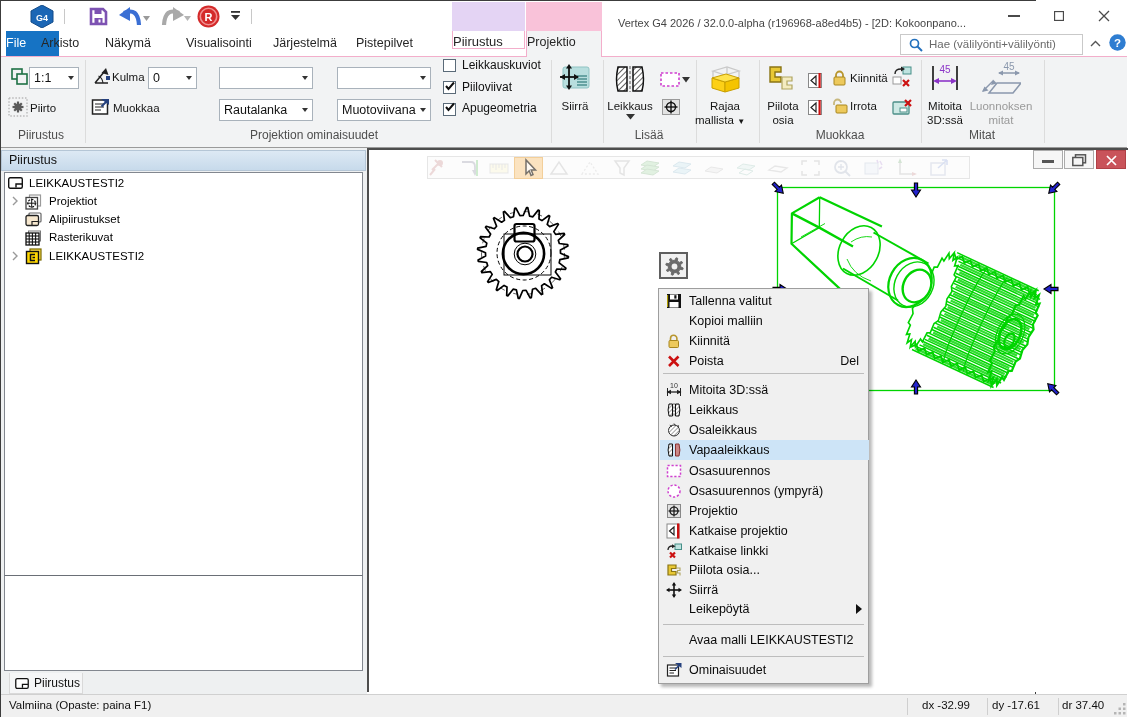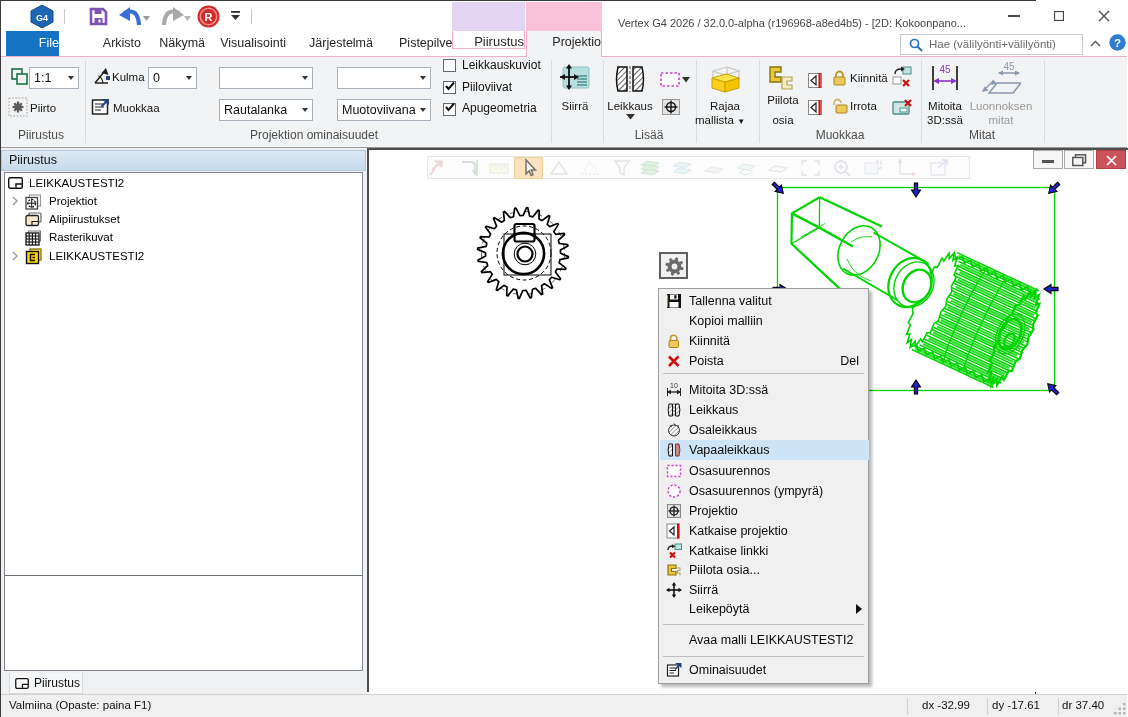--- a/index.html
+++ b/index.html
@@ -8,21 +8,21 @@
 #win{position:relative;width:1036px;height:717px;background:#fff;border:1px solid #3c3c3c}
 
 #title{position:absolute;left:0;top:0;width:1126px;height:30px;background:#fff}
 .qsep{position:absolute;top:8px;width:1px;height:15px;background:#c8c8c8}
 #titletext{position:absolute;left:617px;top:16px;font-size:11px;color:#454545;white-space:nowrap}
 
 #ctx1{position:absolute;left:451px;top:1px;width:73px;height:29px;background:#e4d4f4}
 #ctx2{position:absolute;left:525px;top:1px;width:76px;height:29px;background:#f9c2d9}
 
 #tabs{position:absolute;left:0;top:30px;width:1126px;height:26px;background:#fff;border-bottom:1px solid #f3aecb}
-.tab{position:absolute;top:0;height:25px;line-height:25px;font-size:12.5px;color:#262626;text-align:right}
+.tab{position:absolute;top:0;height:25px;line-height:25px;font-size:12.5px;color:#262626;text-align:left}
 #tfile{left:5px;width:53px;background:#1673c4;color:#fff}
 #tpiir{left:451px;width:73px;top:0;height:18px;line-height:22px;background:#fff;border:1px solid #f3aecb;border-top:none}
 #tproj{left:525px;width:76px;top:0;height:26px;line-height:23px;background:#f2f3f4;border-left:1px solid #f3aecb;border-right:1px solid #f3aecb}
 #search{position:absolute;left:899px;top:3px;width:183px;height:21px;background:#fff;border:1px solid #c9c9c9;font-size:11.5px;color:#6a6a6a;line-height:19px}
 
 #ribbon{position:absolute;left:0;top:56px;width:1126px;height:91px;background:#f2f3f4;border-bottom:1px solid #9a9a9a}
 .rsep{position:absolute;top:3px;width:1px;height:83px;background:#dcdcdc}
 .rlabel{position:absolute;top:71px;font-size:12px;color:#4e4e4e;text-align:center;white-space:nowrap}
 .combo{position:absolute;height:22px;background:#fff;border:1px solid #a9b2bb;font-size:12.5px;color:#111;line-height:20px;padding-left:4px}
 .combo .ar{position:absolute;right:4px;top:8px;width:0;height:0;border-left:3.5px solid transparent;border-right:3.5px solid transparent;border-top:4px solid #333}
@@ -252,21 +252,21 @@
  <path d="M16,17 L30,13 L30,23 L16,27 Z" fill="#f5c400" stroke="#c99f00"></path>
  <path d="M3,13 L17,9 L30,13 L16,17 Z" fill="#ffe34d" stroke="#c99f00"></path>
 </svg>
 <div class="btxt" style="left:694px;top:43px;width:60px">Rajaa</div>
 <div class="btxt" style="left:689px;top:57px;width:60px">mallista <span style="font-size:8px">▼</span></div>
 
 <svg class="abs" style="left:767px;top:8px" width="31" height="27" viewBox="0 0 31 27">
  <path d="M2,2 h11 v5 h-6 v5 h6 v5 h-11 z" fill="#e8c835" stroke="#8a7413" stroke-width="1.4"></path>
  <path d="M14,12 h10 v4 h-5 v4 h5 v4 h-10 z" fill="#f4ecc0" stroke="#b0a560" stroke-width="1.2"></path>
 </svg>
-<div class="btxt" style="left:752px;top:37px;width:60px">Piilota</div>
+<div class="btxt" style="left:752px;top:43px;width:60px">Piilota</div>
 <div class="btxt" style="left:752px;top:57px;width:60px">osia</div>
 <svg class="abs" style="left:807px;top:16px" width="14" height="15" viewBox="0 0 14 15">
  <rect x="0.5" y="0.5" width="13" height="14" fill="#fff" stroke="#888"></rect>
         <rect x="10.5" y="0" width="2.2" height="15" fill="#cc1111"></rect>
  <path d="M8,3 L3,7.5 L8,12 Z" fill="none" stroke="#222" stroke-width="1.2"></path>
 </svg>
 <svg class="abs" style="left:807px;top:43px" width="14" height="15" viewBox="0 0 14 15">
  <rect x="0.5" y="0.5" width="13" height="14" fill="#fff" stroke="#888"></rect>
         <rect x="10.5" y="0" width="2.2" height="15" fill="#cc1111"></rect>
  <path d="M8,3 L3,7.5 L8,12 Z" fill="none" stroke="#222" stroke-width="1.2"></path>

